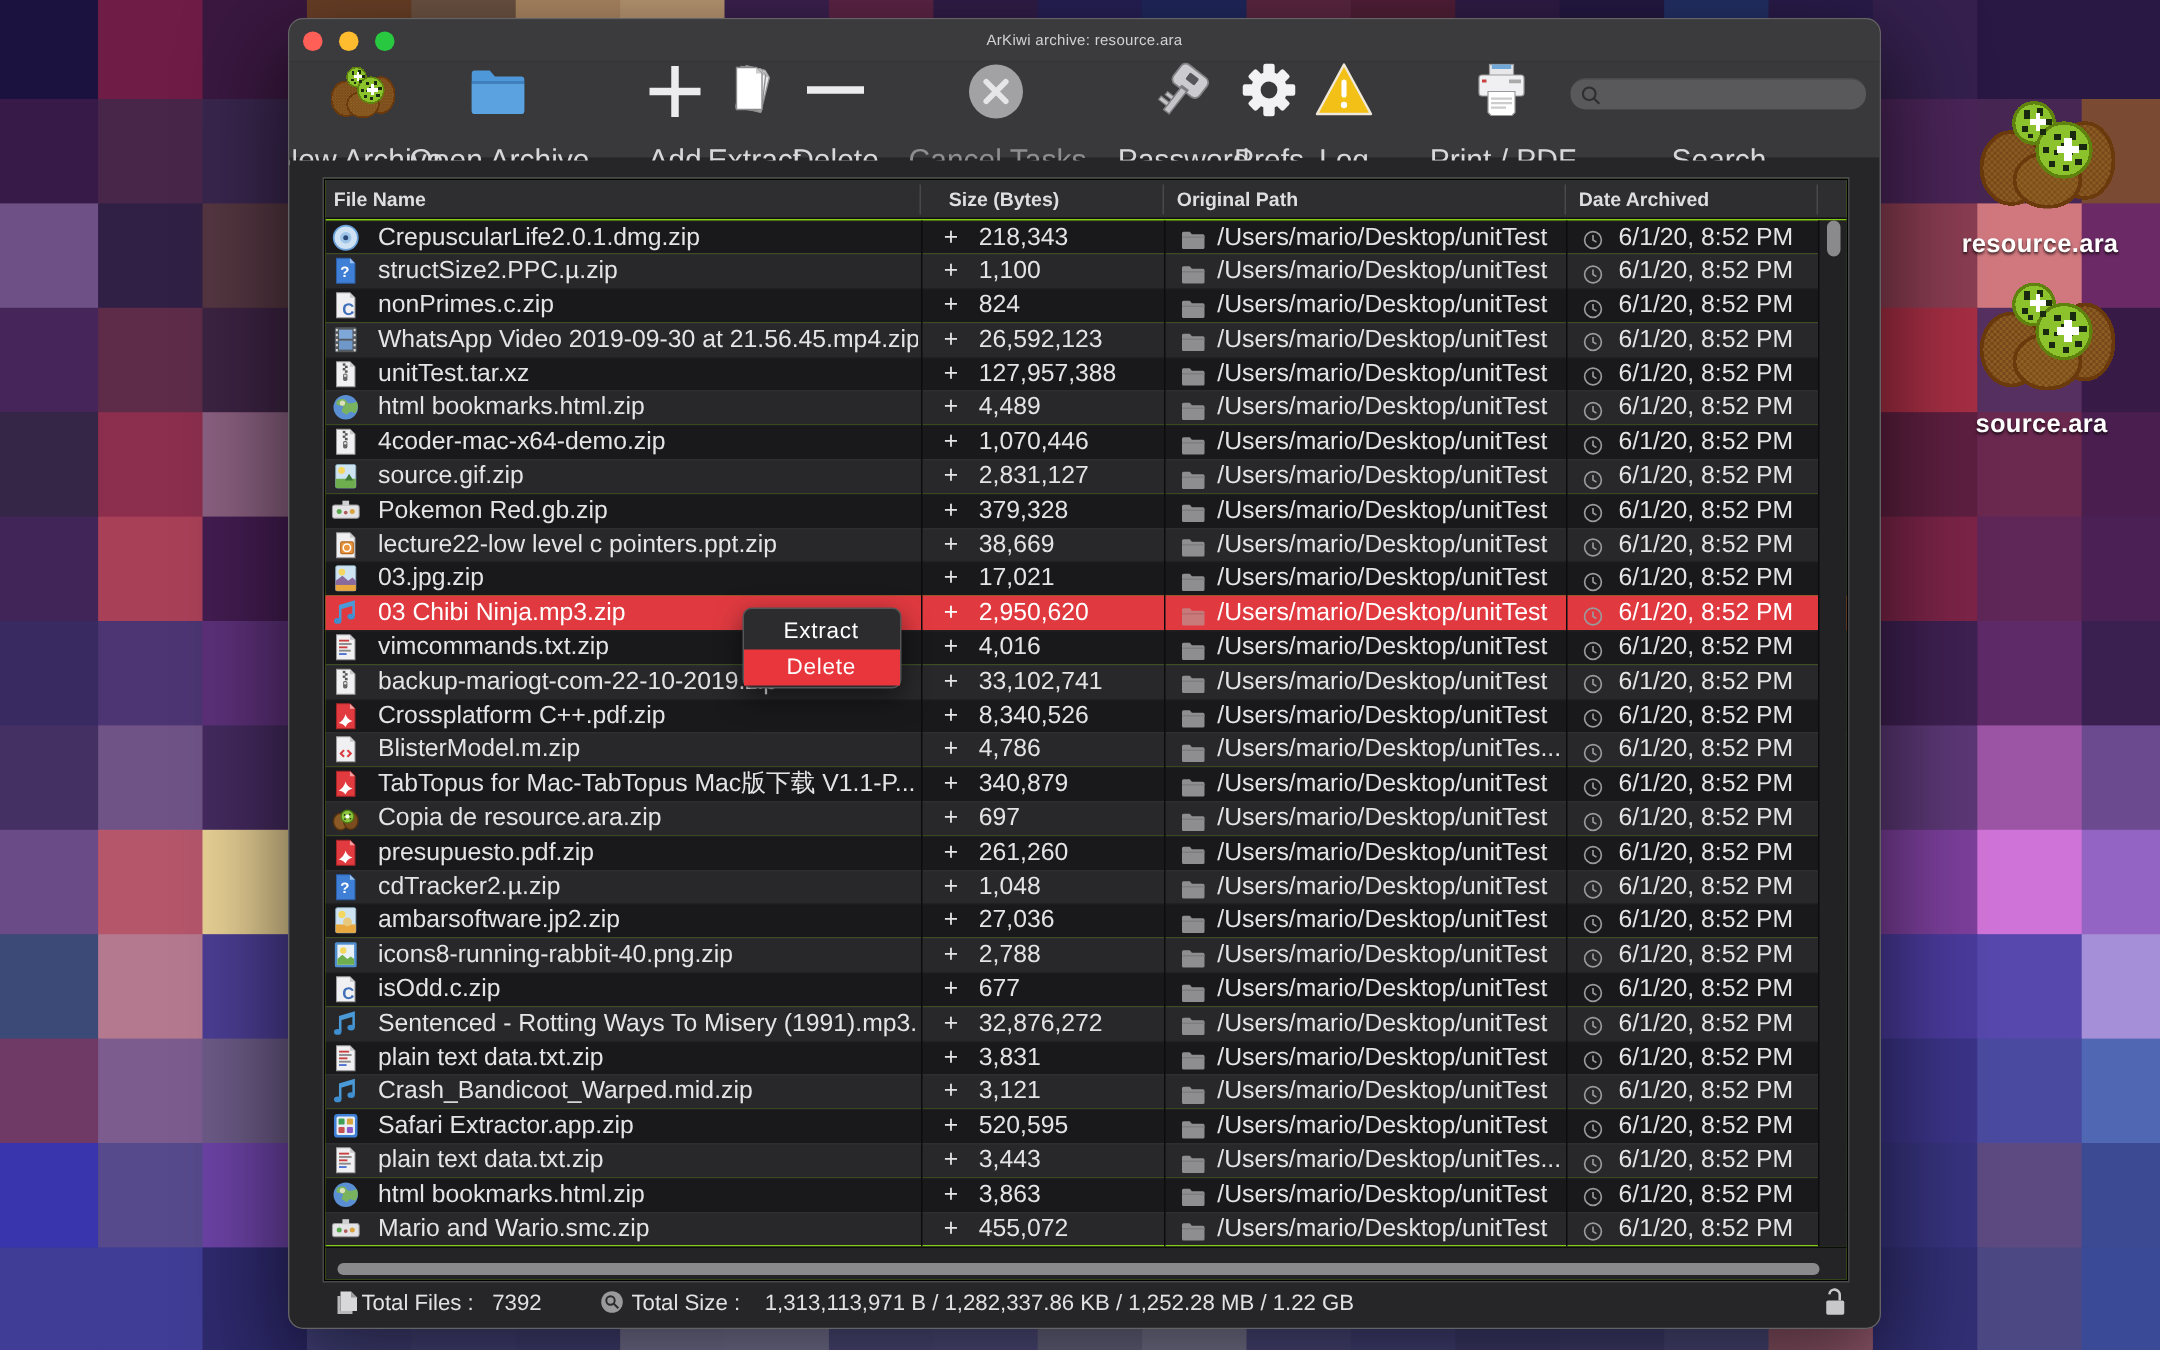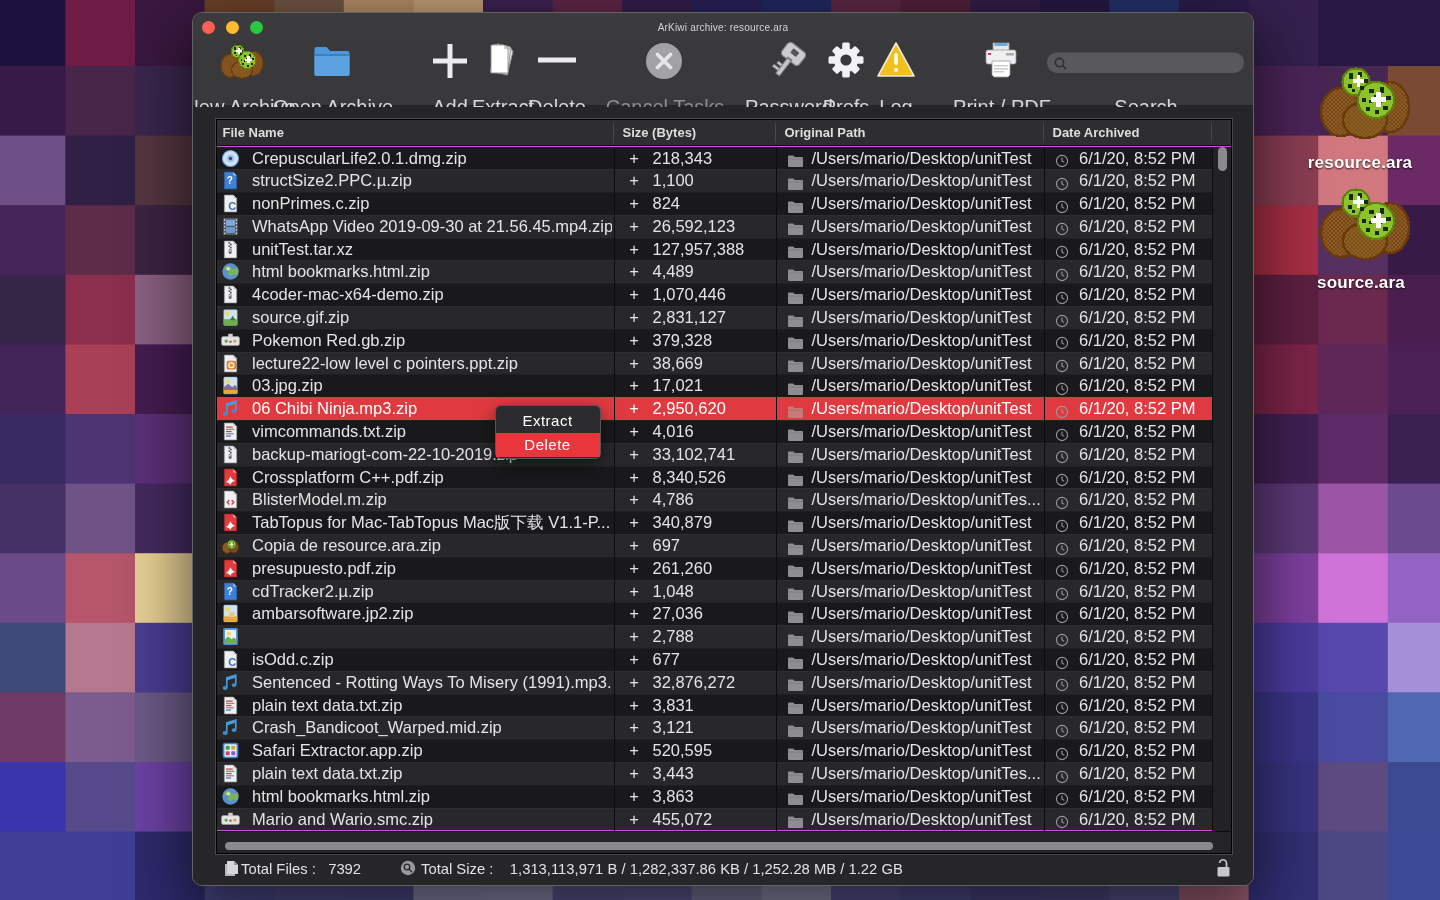--- a/index.html
+++ b/index.html
@@ -8,21 +8,21 @@
 #titlebar { position:absolute; left:0; top:0; width:100%; height:28px; background:#3b3b3d; }
 #title { position:absolute; top:0; width:100%; height:28px; line-height:29px; text-align:center;
   color:#d2d2d4; font-size:10px; font-weight:normal; letter-spacing:0.2px; }
 .tl { position:absolute; top:7.5px; width:13px; height:13px; border-radius:50%; }
 #toolbar { position:absolute; left:0; top:28px; width:100%; height:65px; background:#39393b; border-bottom:1px solid #242426; }
 .tlab { position:absolute; color:#d8d8da; font-size:20px; white-space:nowrap; transform:translateX(-50%); top:55px; }
 .tico { position:absolute; transform:translateX(-50%); }
 #searchfield { position:absolute; left:854px; top:11px; width:197px; height:21px; background:#59595b;
   border-radius:10px; border-top:1px solid #4a4a4c; }
 #content { position:absolute; left:0; top:93.5px; width:100%; height:780px; background:#262628; }
-#table { position:absolute; left:22.5px; top:12px; width:1016px; height:735px; background:#d946ef;
+#table { position:absolute; left:22.5px; top:12px; width:1016px; height:735px; background:#84cc16;
   border:1px solid #000; outline:1px solid #48484a; }
 #thead { position:absolute; left:0; top:0; width:100%; height:26px; background:#2e2e30; border-bottom:1px solid #111; }
 .hcell { position:absolute; top:0; height:26px; line-height:26px; color:#dededf; font-size:13px; font-weight:bold; }
 .hdiv { position:absolute; top:3px; height:20px; width:1px; background:#48484a; }
 #rows { position:absolute; left:0; top:27px; width:1014px; }
 .rw { position:relative; width:100%; height:22.8px; }
 .odd { background:#19191b; box-shadow:inset 0 1px 0 rgba(255,255,255,0.03); }
 .even { background:#28282a; box-shadow:inset 0 1px 0 rgba(255,255,255,0.03); }
 .sel { background:#e03a40; }
 .sel .nm, .sel .sz, .sel .pa, .sel .dt, .sel .pl { color:#fff; }
@@ -542,21 +542,21 @@
             <circle cx="5.5" cy="5.5" r="4.2" fill="none" stroke="#2e2e30" stroke-width="1.4"></circle>
             <path d="M8.8 8.8l3.4 3.4" stroke="#2e2e30" stroke-width="1.4"></path>
           </svg>
         </div>
     <div class="tlab" style="left:953px">Search</div>
   </div>
   <div id="content">
     <div id="table">
       <div id="thead">
         <span class="hcell" style="left:6px">File Name</span>
-        <span class="hcell" style="left:406px">Size (Bytes)</span>
+        <span class="hcell" style="left:416px">Size (Bytes)</span>
         <span class="hcell" style="left:568px">Original Path</span>
         <span class="hcell" style="left:836px">Date Archived</span>
         <div class="hdiv" style="left:396.5px"></div>
         <div class="hdiv" style="left:558.5px"></div>
         <div class="hdiv" style="left:826.5px"></div>
         <div class="hdiv" style="left:994px"></div>
       </div>
       <div id="rows">
             <div class="rw odd">
               <span class="ic"><svg class="fi" width="19" height="19" viewBox="0 0 17 17">
@@ -803,21 +803,21 @@
                 </svg></span>
               <span class="dt">6/1/20, 8:52 PM</span>
             </div>
             <div class="rw sel">
               <span class="ic"><svg class="fi" width="19" height="19" viewBox="0 0 17 17">
                   <path d="M5.2 13.2V4.4l8-2.4v8.6" fill="none" stroke="#4a9ad8" stroke-width="1.5"></path>
                   <ellipse cx="3.7" cy="13.4" rx="2.2" ry="1.7" fill="#3f8fd0"></ellipse>
                   <ellipse cx="11.7" cy="10.8" rx="2.2" ry="1.7" fill="#3f8fd0"></ellipse>
                   <path d="M5.2 4.4l8-2.4v2.2l-8 2.4z" fill="#4a9ad8"></path>
                 </svg></span>
-              <span class="nm">06 Chibi Ninja.mp3.zip</span>
+              <span class="nm">03 Chibi Ninja.mp3.zip</span>
               <span class="pl">+</span>
               <span class="sz">2,950,620</span>
               <span class="fo"><svg class="fold" width="17" height="14" viewBox="0 0 17 14">
                   <path d="M1 2.5a1 1 0 0 1 1-1h4.2l1.4 1.6H15a1 1 0 0 1 1 1V12a1 1 0 0 1-1 1H2a1 1 0 0 1-1-1z" fill="#c87a7a"></path>
                   <path d="M1 4.6h15v1H1z" fill="#b86a6a"></path>
                 </svg></span>
               <span class="pa">/Users/mario/Desktop/unitTest</span>
               <span class="ck"><svg class="clk" width="14" height="14" viewBox="0 0 14 14">
                   <circle cx="7" cy="7" r="5.6" fill="none" stroke="#9a9a9c" stroke-width="1.1"></circle>
                   <path d="M7 3.6V7l2.3 1.4" fill="none" stroke="#9a9a9c" stroke-width="1.1"></path>
@@ -1019,20 +1019,21 @@
                 </svg></span>
               <span class="dt">6/1/20, 8:52 PM</span>
             </div>
             <div class="rw even">
               <span class="ic"><svg class="fi" width="19" height="19" viewBox="0 0 17 17">
                   <rect x="2" y="1" width="13" height="15" rx="1" fill="#4f8fd0"></rect>
                   <rect x="3.5" y="2.5" width="10" height="12" fill="#e8f0f8"></rect>
                   <circle cx="7" cy="6" r="1.9" fill="#f4d75e"></circle>
                   <path d="M3.5 11l3-2.5 3 2.5 2-1.5 2 1.5v3.5h-10z" fill="#6fae4e"></path>
                 </svg></span>
+              <span class="nm">icons8-running-rabbit-40.png.zip</span>
               <span class="pl">+</span>
               <span class="sz">2,788</span>
               <span class="fo"><svg class="fold" width="17" height="14" viewBox="0 0 17 14">
                   <path d="M1 2.5a1 1 0 0 1 1-1h4.2l1.4 1.6H15a1 1 0 0 1 1 1V12a1 1 0 0 1-1 1H2a1 1 0 0 1-1-1z" fill="#8e8e90"></path>
                   <path d="M1 4.6h15v1H1z" fill="#7e7e80"></path>
                 </svg></span>
               <span class="pa">/Users/mario/Desktop/unitTest</span>
               <span class="ck"><svg class="clk" width="14" height="14" viewBox="0 0 14 14">
                   <circle cx="7" cy="7" r="5.6" fill="none" stroke="#9a9a9c" stroke-width="1.1"></circle>
                   <path d="M7 3.6V7l2.3 1.4" fill="none" stroke="#9a9a9c" stroke-width="1.1"></path>

